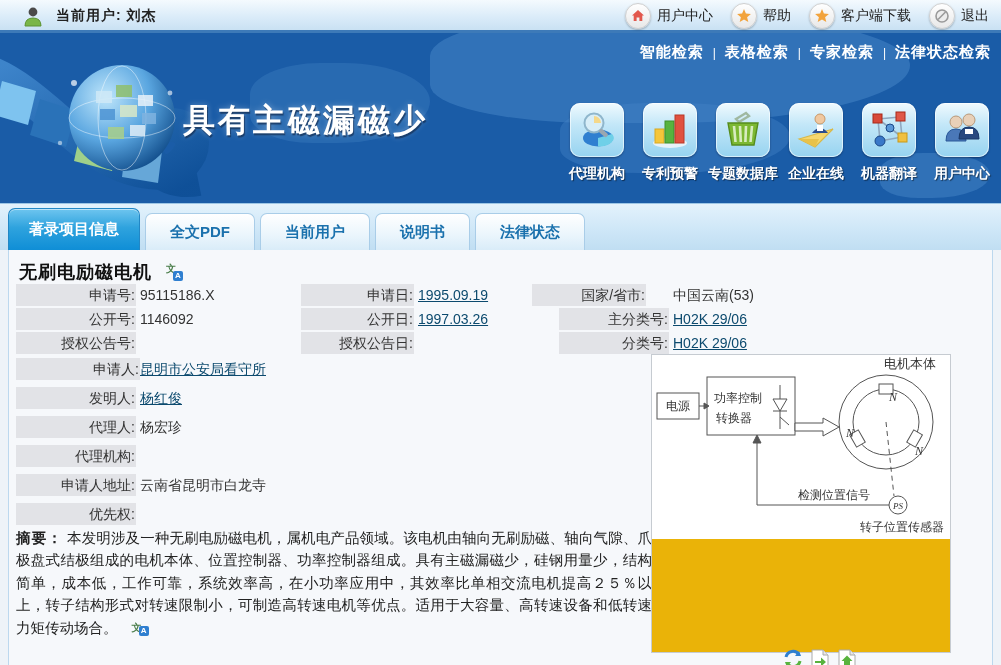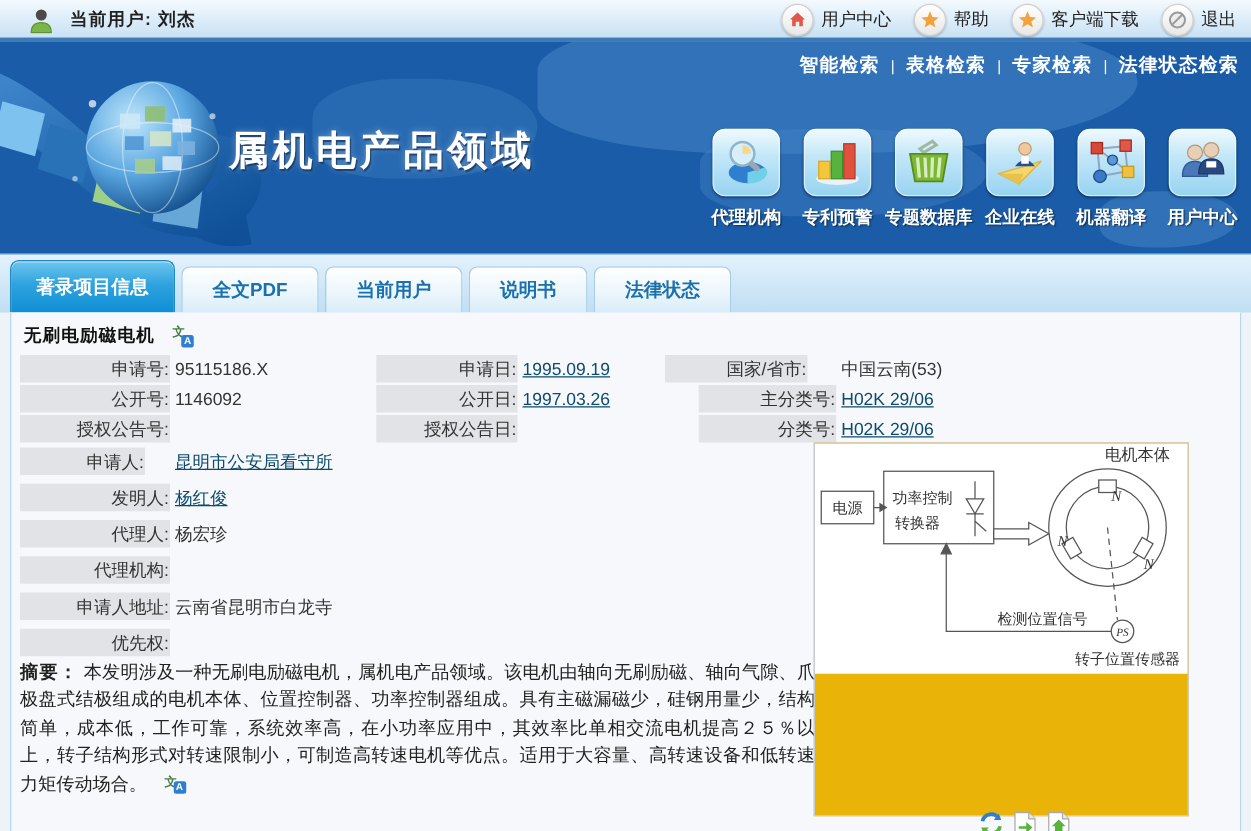--- a/index.html
+++ b/index.html
@@ -52,21 +52,21 @@
     border:1px solid #a9cde8; border-bottom:none; }
   .tab.active { height:42px; color:#fff; padding:0 20px;
     background:linear-gradient(180deg,#6ec5ef 0%,#2fa3de 45%,#0f8ed6 100%);
     border:1px solid #2287c5; border-bottom:none;
     box-shadow:inset 0 1px 0 rgba(255,255,255,.55); }
 
   
   .panel { position:absolute; left:8px; top:250px; width:985px; height:415px;
     background:#f6f8fb; border-left:1px solid #bcd8ee; border-right:1px solid #bcd8ee; }
   .pt-title-row { position:absolute; left:10px; top:10px; display:flex; align-items:center; gap:14px; }
-  .pt-title { font-size:14px; font-weight:bold; color:#111; letter-spacing:1px; }
+  .pt-title { font-size:18px; font-weight:bold; color:#111; letter-spacing:1px; }
   .fl { position:absolute; height:22px; line-height:22px; background:#e2e3e7; color:#333;
     font-size:14px; text-align:right; padding-right:1px; }
   .fv { position:absolute; height:22px; line-height:22px; color:#333; font-size:14px; white-space:nowrap; }
   .fv a { color:#0c4a6e; text-decoration:underline; cursor:pointer;text-align:right; }
 
   .abstract { position:absolute; left:7px; top:277px; width:636px;
     font-size:14.5px; color:#222; line-height:22.4px; text-align:justify; }
   .abstract b { font-weight:bold; letter-spacing:1px; }
   .t-icon { display:inline-block; width:17px; height:17px; position:relative; vertical-align:-3px; cursor:pointer; }
   .t-icon .wen { position:absolute; left:0; top:-2px; font-size:10px; color:#4a7d4a; font-weight:bold; }
@@ -168,21 +168,21 @@
         <rect x="120" y="72" width="17" height="12" fill="#d8e8c8"></rect>
         <rect x="142" y="80" width="14" height="11" fill="#7fb3e0"></rect>
         <rect x="108" y="94" width="16" height="12" fill="#a8cf8a"></rect>
         <rect x="130" y="92" width="15" height="11" fill="#e0eef8"></rect>
       </g>
       <circle cx="74" cy="50" r="3" fill="rgba(255,255,255,.7)"></circle>
       <circle cx="170" cy="60" r="2.4" fill="rgba(255,255,255,.6)"></circle>
       <circle cx="60" cy="110" r="2.2" fill="rgba(255,255,255,.5)"></circle>
     </svg>
 
-    <div class="hd-title">属机电产品领域</div>
+    <div class="hd-title">具有主磁漏磁少</div>
 
     <div class="hd-nav">
       <a href="#">智能检索</a>
         <span class="sep">|</span>
       <a href="#">表格检索</a>
         <span class="sep">|</span>
       <a href="#">专家检索</a>
         <span class="sep">|</span>
       <a href="#">法律状态检索</a>
     </div>
@@ -306,21 +306,21 @@
     <div class="fl" style="left:550px; top:58px; width:110px;">主分类号:</div>
     <div class="fv" style="left:664px; top:58px;"><a>H02K 29/06</a></div>
 
     <div class="fl" style="left:7px;  top:82px; width:120px;">授权公告号:</div>
     <div class="fv" style="left:131px; top:82px;"></div>
     <div class="fl" style="left:292px; top:82px; width:113px;">授权公告日:</div>
     <div class="fv" style="left:409px; top:82px;"></div>
     <div class="fl" style="left:550px; top:82px; width:110px;">分类号:</div>
     <div class="fv" style="left:664px; top:82px;"><a>H02K 29/06</a></div>
 
-    <div class="fl" style="left:7px; top:108px; width:100px;">申请人:</div>
+    <div class="fl" style="left:7px; top:108px; width:124px;">申请人:</div>
     <div class="fv" style="left:131px; top:108px;"><a>昆明市公安局看守所</a></div>
     <div class="fl" style="left:7px; top:137px; width:120px;">发明人:</div>
     <div class="fv" style="left:131px; top:137px;"><a>杨红俊</a></div>
     <div class="fl" style="left:7px; top:166px; width:120px;">代理人:</div>
     <div class="fv" style="left:131px; top:166px;">杨宏珍</div>
     <div class="fl" style="left:7px; top:195px; width:120px;">代理机构:</div>
     <div class="fl" style="left:7px; top:224px; width:120px;">申请人地址:</div>
     <div class="fv" style="left:131px; top:224px;">云南省昆明市白龙寺</div>
     <div class="fl" style="left:7px; top:253px; width:120px;">优先权:</div>
     <div class="fv" style="left:131px; top:253px;"></div>

